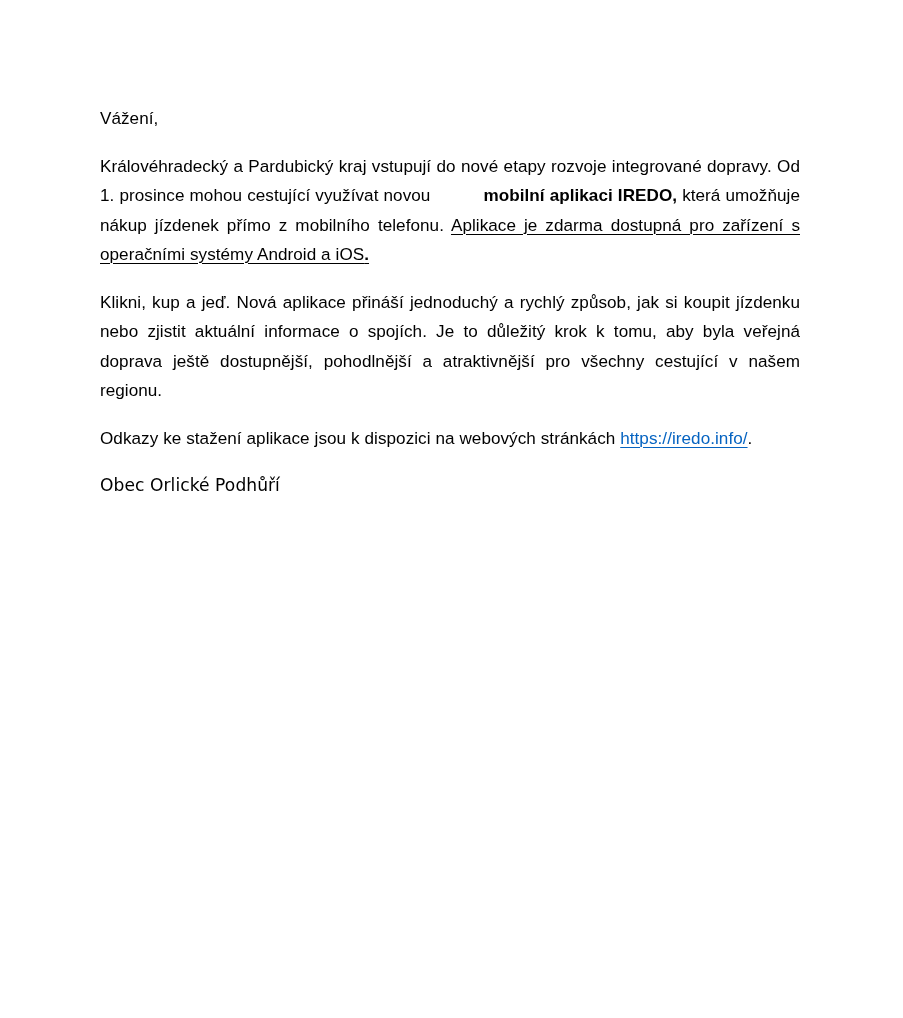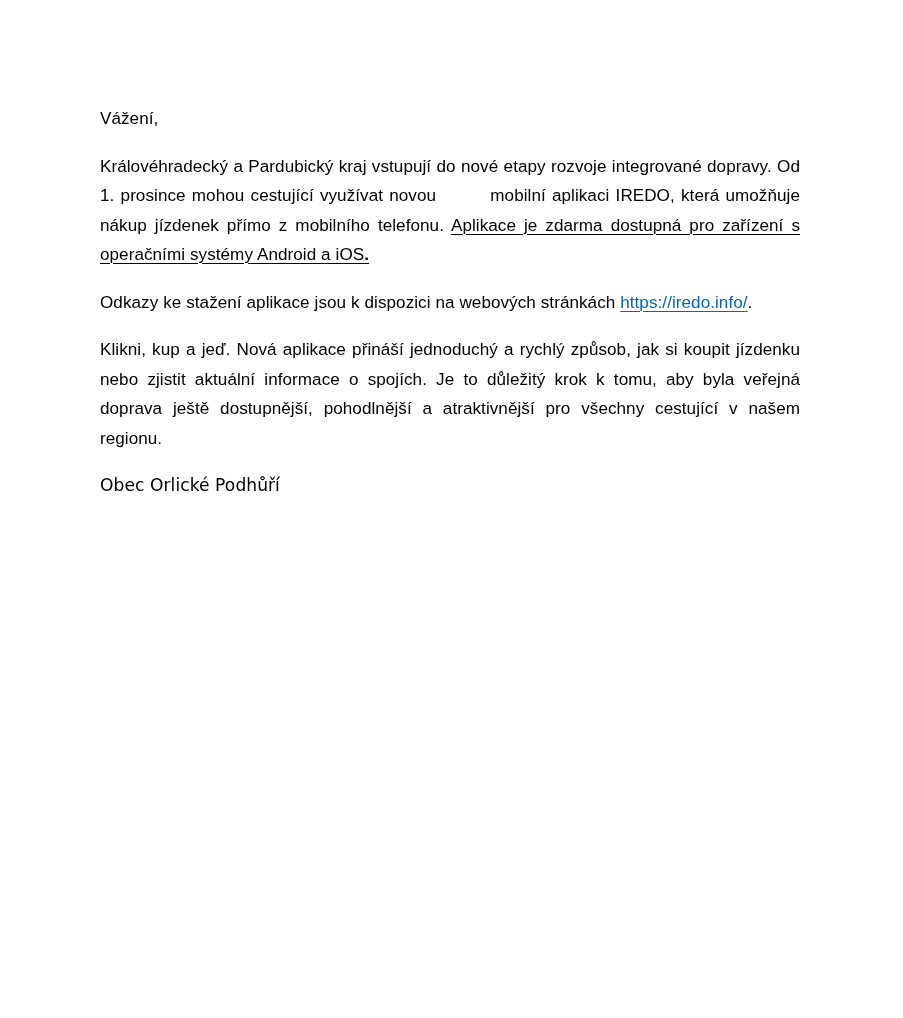--- a/index.html
+++ b/index.html
@@ -47,21 +47,21 @@
   p.para:last-child {
     margin-bottom: 8px;
   }
 
   
   p.plain {
     text-align: left;
   }
 
   .bold {
-    font-weight: normal;
+    font-weight: bold;
     margin-left: 48px;
   }
 
   .underline {
     text-decoration: underline;
     text-underline-offset: 2.5px;
     text-decoration-thickness: 1.2px;
   }
 
   .bold-underline {
@@ -93,22 +93,22 @@
 
 <div class="page">
 
   <div class="doc-body">
 
     <p class="para plain">Vážení,</p>
 
     <p class="para"><span>Královéhradecký a Pardubický kraj vstupují do nové etapy rozvoje integrované dopravy. Od 1. prosince mohou cestující využívat novou </span><span class="bold">mobilní aplikaci IREDO,</span><span> která umožňuje nákup jízdenek přímo z mobilního telefonu. </span><span class="underline">Aplikace je zdarma dostupná pro zařízení s operačními systémy Android a iOS</span><span class="bold-underline">.</span></p>
 
 
+    <p class="para">Klikni, kup a jeď. Nová aplikace přináší jednoduchý a rychlý způsob, jak si koupit jízdenku nebo zjistit aktuální informace o spojích. Je to důležitý krok k tomu, aby byla veřejná doprava ještě dostupnější, pohodlnější a atraktivnější pro všechny cestující v našem regionu.</p>
+
     <p class="para"><span>Odkazy ke stažení aplikace jsou k dispozici na webových stránkách </span><a class="weblink" href="#" title="https://iredo.info/">https://iredo.info/</a><span>.</span></p>
-
-    <p class="para">Klikni, kup a jeď. Nová aplikace přináší jednoduchý a rychlý způsob, jak si koupit jízdenku nebo zjistit aktuální informace o spojích. Je to důležitý krok k tomu, aby byla veřejná doprava ještě dostupnější, pohodlnější a atraktivnější pro všechny cestující v našem regionu.</p>
 
 
     <p class="para plain signature-name">Obec Orlické Podhůří</p>
 
   </div>
 
 </div>
 
 </body></html>

